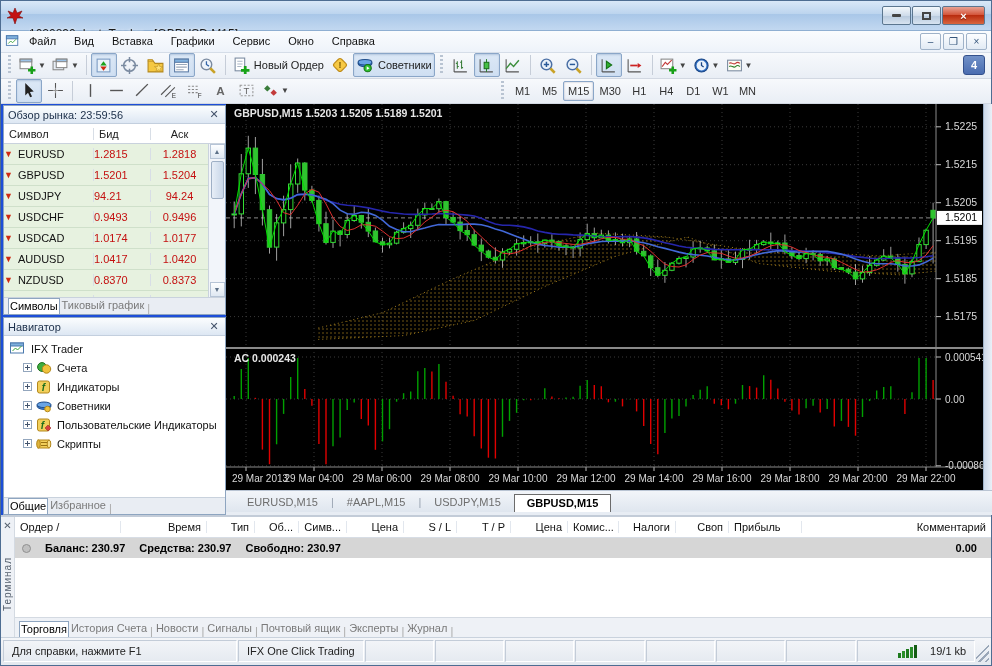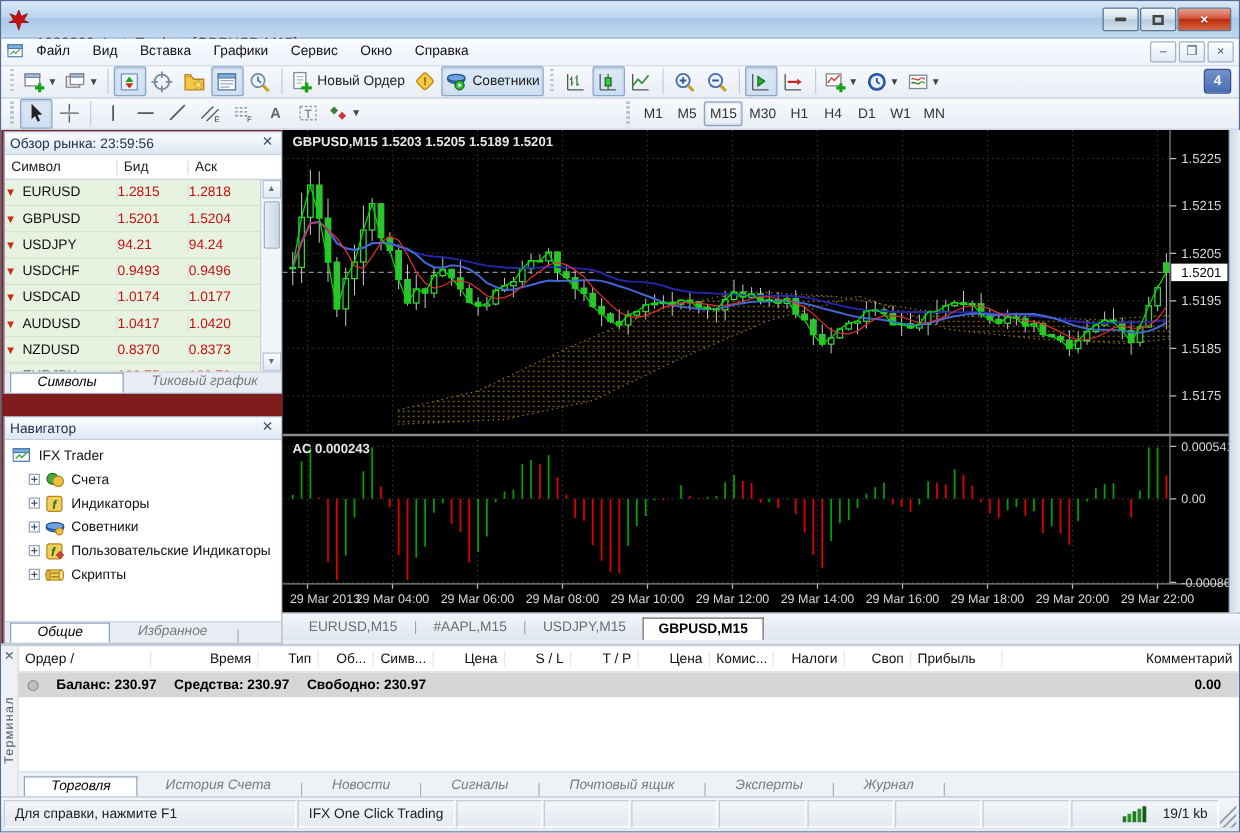--- a/index.html
+++ b/index.html
@@ -30,44 +30,44 @@
   .tb.pressed { border-color:#8aa6c8; background:linear-gradient(#dce8f6,#cfdff2); box-shadow:inset 0 1px 2px #b3c6de; }
   .tb .lbl { margin-left:4px; white-space:nowrap; }
   .drop { font-size:8px; color:#444; margin-left:2px; }
   .ic { display:block; }
   .tfbtn { min-width:27px; height:20px; display:flex; align-items:center; justify-content:center; color:#333; border:1px solid transparent; border-radius:2px; padding:0 4px; font-size:11px; }
   .tfbtn.active { border-color:#8aa6c8; background:linear-gradient(#fdfdfd,#e8eef6); box-shadow:inset 0 0 2px #aab; }
   .badge4 { width:22px; height:20px; background:linear-gradient(#7191c8,#4a6cb0); border:1px solid #33508c; border-radius:3px; color:#fff; font-weight:bold; font-size:11px; display:flex; align-items:center; justify-content:center; }
 
   
   .main { height:411px; display:flex; background:#e8edf4; }
-  .leftcol { width:225px; padding:1px 0 0 2px; display:flex; flex-direction:column; background:#7f1d1d;gap:16px; }
+  .leftcol { width:225px; padding:1px 0 0 2px; display:flex; flex-direction:column; background:#1d4ed8; }
   .panel { border:1px solid #8ea5c0; background:#fff; display:flex; flex-direction:column; }
   .phead { height:18px; background:linear-gradient(#fbfdfe,#dde7f3); border-bottom:1px solid #c3cfde; display:flex; align-items:center; padding:0 4px; color:#20334d; }
   .phead .pt { flex:1; }
   .pclose { width:14px; height:14px; text-align:center; line-height:13px; color:#44536b; font-size:11px; }
 
   
   .mw { height:210px; }
   .mwthead { display:flex; height:20px; border-bottom:1px solid #c9d2dd; background:#fff; align-items:center; }
   .mwthead .c { padding:0 5px; color:#222; }
   .c.sym { width:90px; border-right:1px solid #d8dee6; }
   .c.bid { width:57px; border-right:1px solid #d8dee6;}
-  .c.ask { width:57px; text-align:left; }
+  .c.ask { width:57px; text-align:center; }
   .mwbody { flex:1; overflow:hidden; position:relative; display:flex; }
   .mwrows { flex:1; }
   .mwrow { display:flex; height:21px; align-items:center; background:#e7f2e0; border-bottom:1px solid #cfe0ca; }
   .mwrow .c.sym { display:flex; align-items:center; color:#111; }
   .arr { color:#cf2a12; font-size:9px; margin-right:5px; }
   .num { color:#c41010; }
   .sb { width:17px; background:#f2f5fa; border-left:1px solid #c9d2dd; display:flex; flex-direction:column; align-items:center; }
   .sbbtn { width:15px; height:15px; background:linear-gradient(#fdfeff,#dfe8f2); border:1px solid #b6c4d6; font-size:7px; color:#5d7188; display:flex;align-items:center;justify-content:center; }
   .sbthumb { width:13px; height:38px; margin-top:2px; background:linear-gradient(90deg,#e7eef7,#c8d6e8); border:1px solid #9fb0c6; border-radius:2px; }
   .ptabs { height:17px; display:flex; align-items:flex-end; background:#e9edf3; border-top:1px solid #c9d2dd; padding-left:4px; }
-  .ptab { padding:1px 21px 2px; color:#7a7a7a; border:1px solid transparent; white-space:nowrap;font-style:italic; }
+  .ptab { padding:1px 1px 2px; color:#7a7a7a; border:1px solid transparent; white-space:nowrap; }
   .ptab.active { background:#fff; color:#000; border:1px solid #8ea5c0; border-bottom:none; }
   .ptab-div { color:#aaa; margin:0 1px; }
 
   
   .nav { margin-top:2px; height:198px; }
   .tree { flex:1; padding:3px 0 0 6px; overflow:hidden; background:#fff; }
   .trow { display:flex; align-items:center; height:19px; white-space:nowrap; }
   .trow .txt { margin-left:5px; color:#111; }
   .plus { width:9px; height:9px; border:1px solid #93a6bd; background:#fff; position:relative; margin-right:4px; flex:none;}
   .plus::before,.plus::after{content:"";position:absolute;background:#44556e;}

